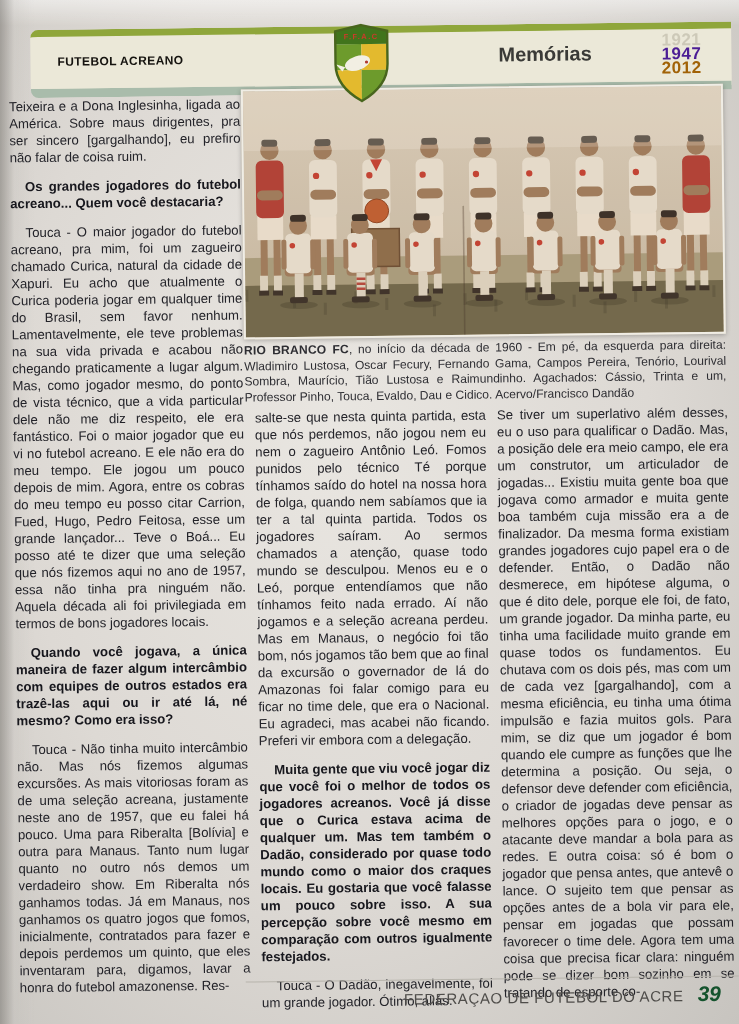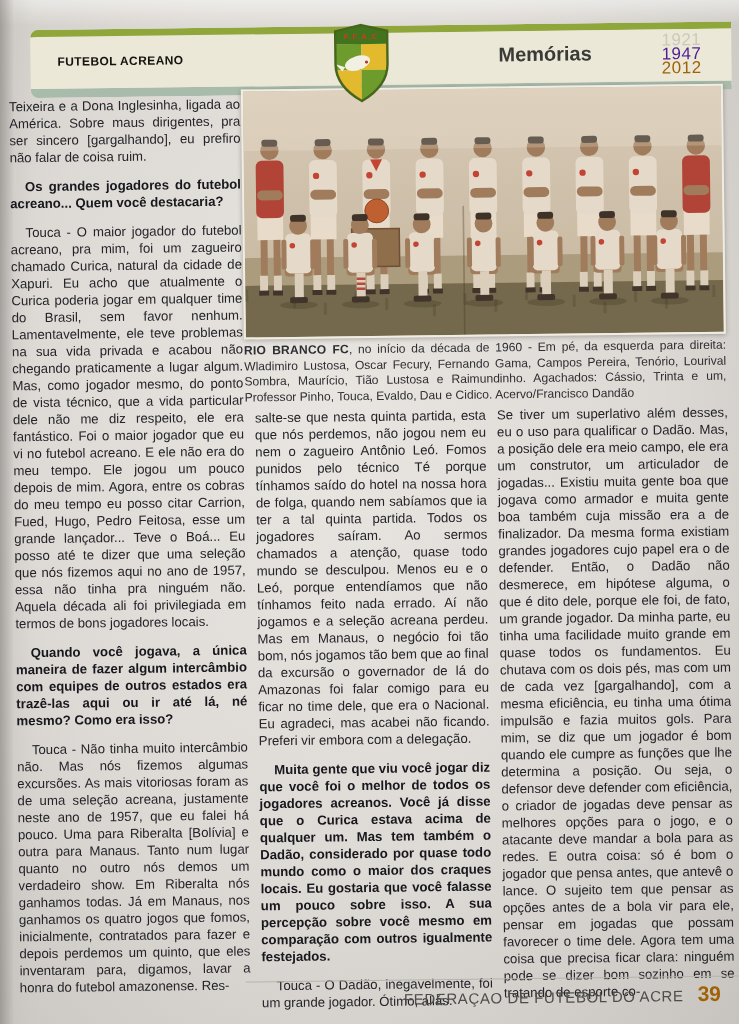--- a/index.html
+++ b/index.html
@@ -11,21 +11,21 @@
       radial-gradient(ellipse at 45% 42%, #e9e6e1 0%, #ddd9d4 55%, #c7c4bf 100%);
   }
   .page{position:absolute;inset:0;transform:rotate(-0.7deg);transform-origin:50% 50%;}
 
   
   .band{position:absolute;left:36px;right:2px;top:26px;height:52px;background:#ebe8d8;
     border-top:7px solid #8fa63b;border-bottom:9px solid #a9bcab;border-radius:8px 0 0 8px;}
   .mag-label{position:absolute;left:27px;top:18px;font-size:12px;font-weight:800;
     letter-spacing:.4px;color:#15130f;}
   .section-title{position:absolute;left:468px;top:12px;font-size:20px;font-weight:700;color:#3a3a37;}
-  .years{position:absolute;right:30px;top:4px;text-align:right;font-weight:400;font-size:17px;line-height:14px;}
+  .years{position:absolute;right:30px;top:4px;text-align:right;font-weight:700;font-size:17px;line-height:14px;}
   .years div{letter-spacing:.5px;}
   .y1921{color:#cdc9b8;}
   .y1947{color:#4c1d95;}
   .y2012{color:#a16207;}
   .crest{position:absolute;left:336px;top:22px;width:62px;height:82px;z-index:5;}
 
   
   .cols{position:absolute;left:14px;top:94px;width:715px;height:928px;display:flex;gap:11px;overflow:hidden;}
   .col{width:231px;}
   .col p{margin:0 0 12px 0;font-size:13.2px;line-height:17px;text-align:justify;
@@ -39,21 +39,21 @@
   .photo{width:482px;height:250px;border:2px solid #f0ede5;box-sizing:border-box;
     box-shadow:0 1px 5px rgba(0,0,0,.28);background:#cdc2ae;overflow:hidden;}
   .photo svg{display:block;}
   .caption{margin-top:4px;font-size:12.1px;line-height:15.5px;color:#2d2d32;text-align:justify;}
   .caption .b{font-weight:700;letter-spacing:.2px;}
 
   
   .footer-rule{position:absolute;left:240px;right:6px;top:980px;height:1px;background:#b7b4ac;}
   .footer{position:absolute;right:24px;top:986px;display:flex;align-items:baseline;gap:14px;}
   .footer .org{font-size:15px;color:#4f4d4a;letter-spacing:.6px;}
-  .footer .pg{font-size:21px;font-weight:700;color:#a16207;}
+  .footer .pg{font-size:21px;font-weight:700;color:#14532d;font-style:italic;}
 </style>
 </head>
 <body>
 
 <div class="page">
 
   <div class="band">
     <div class="mag-label">FUTEBOL ACREANO</div>
     <div class="section-title">Memórias</div>
     <div class="years">

